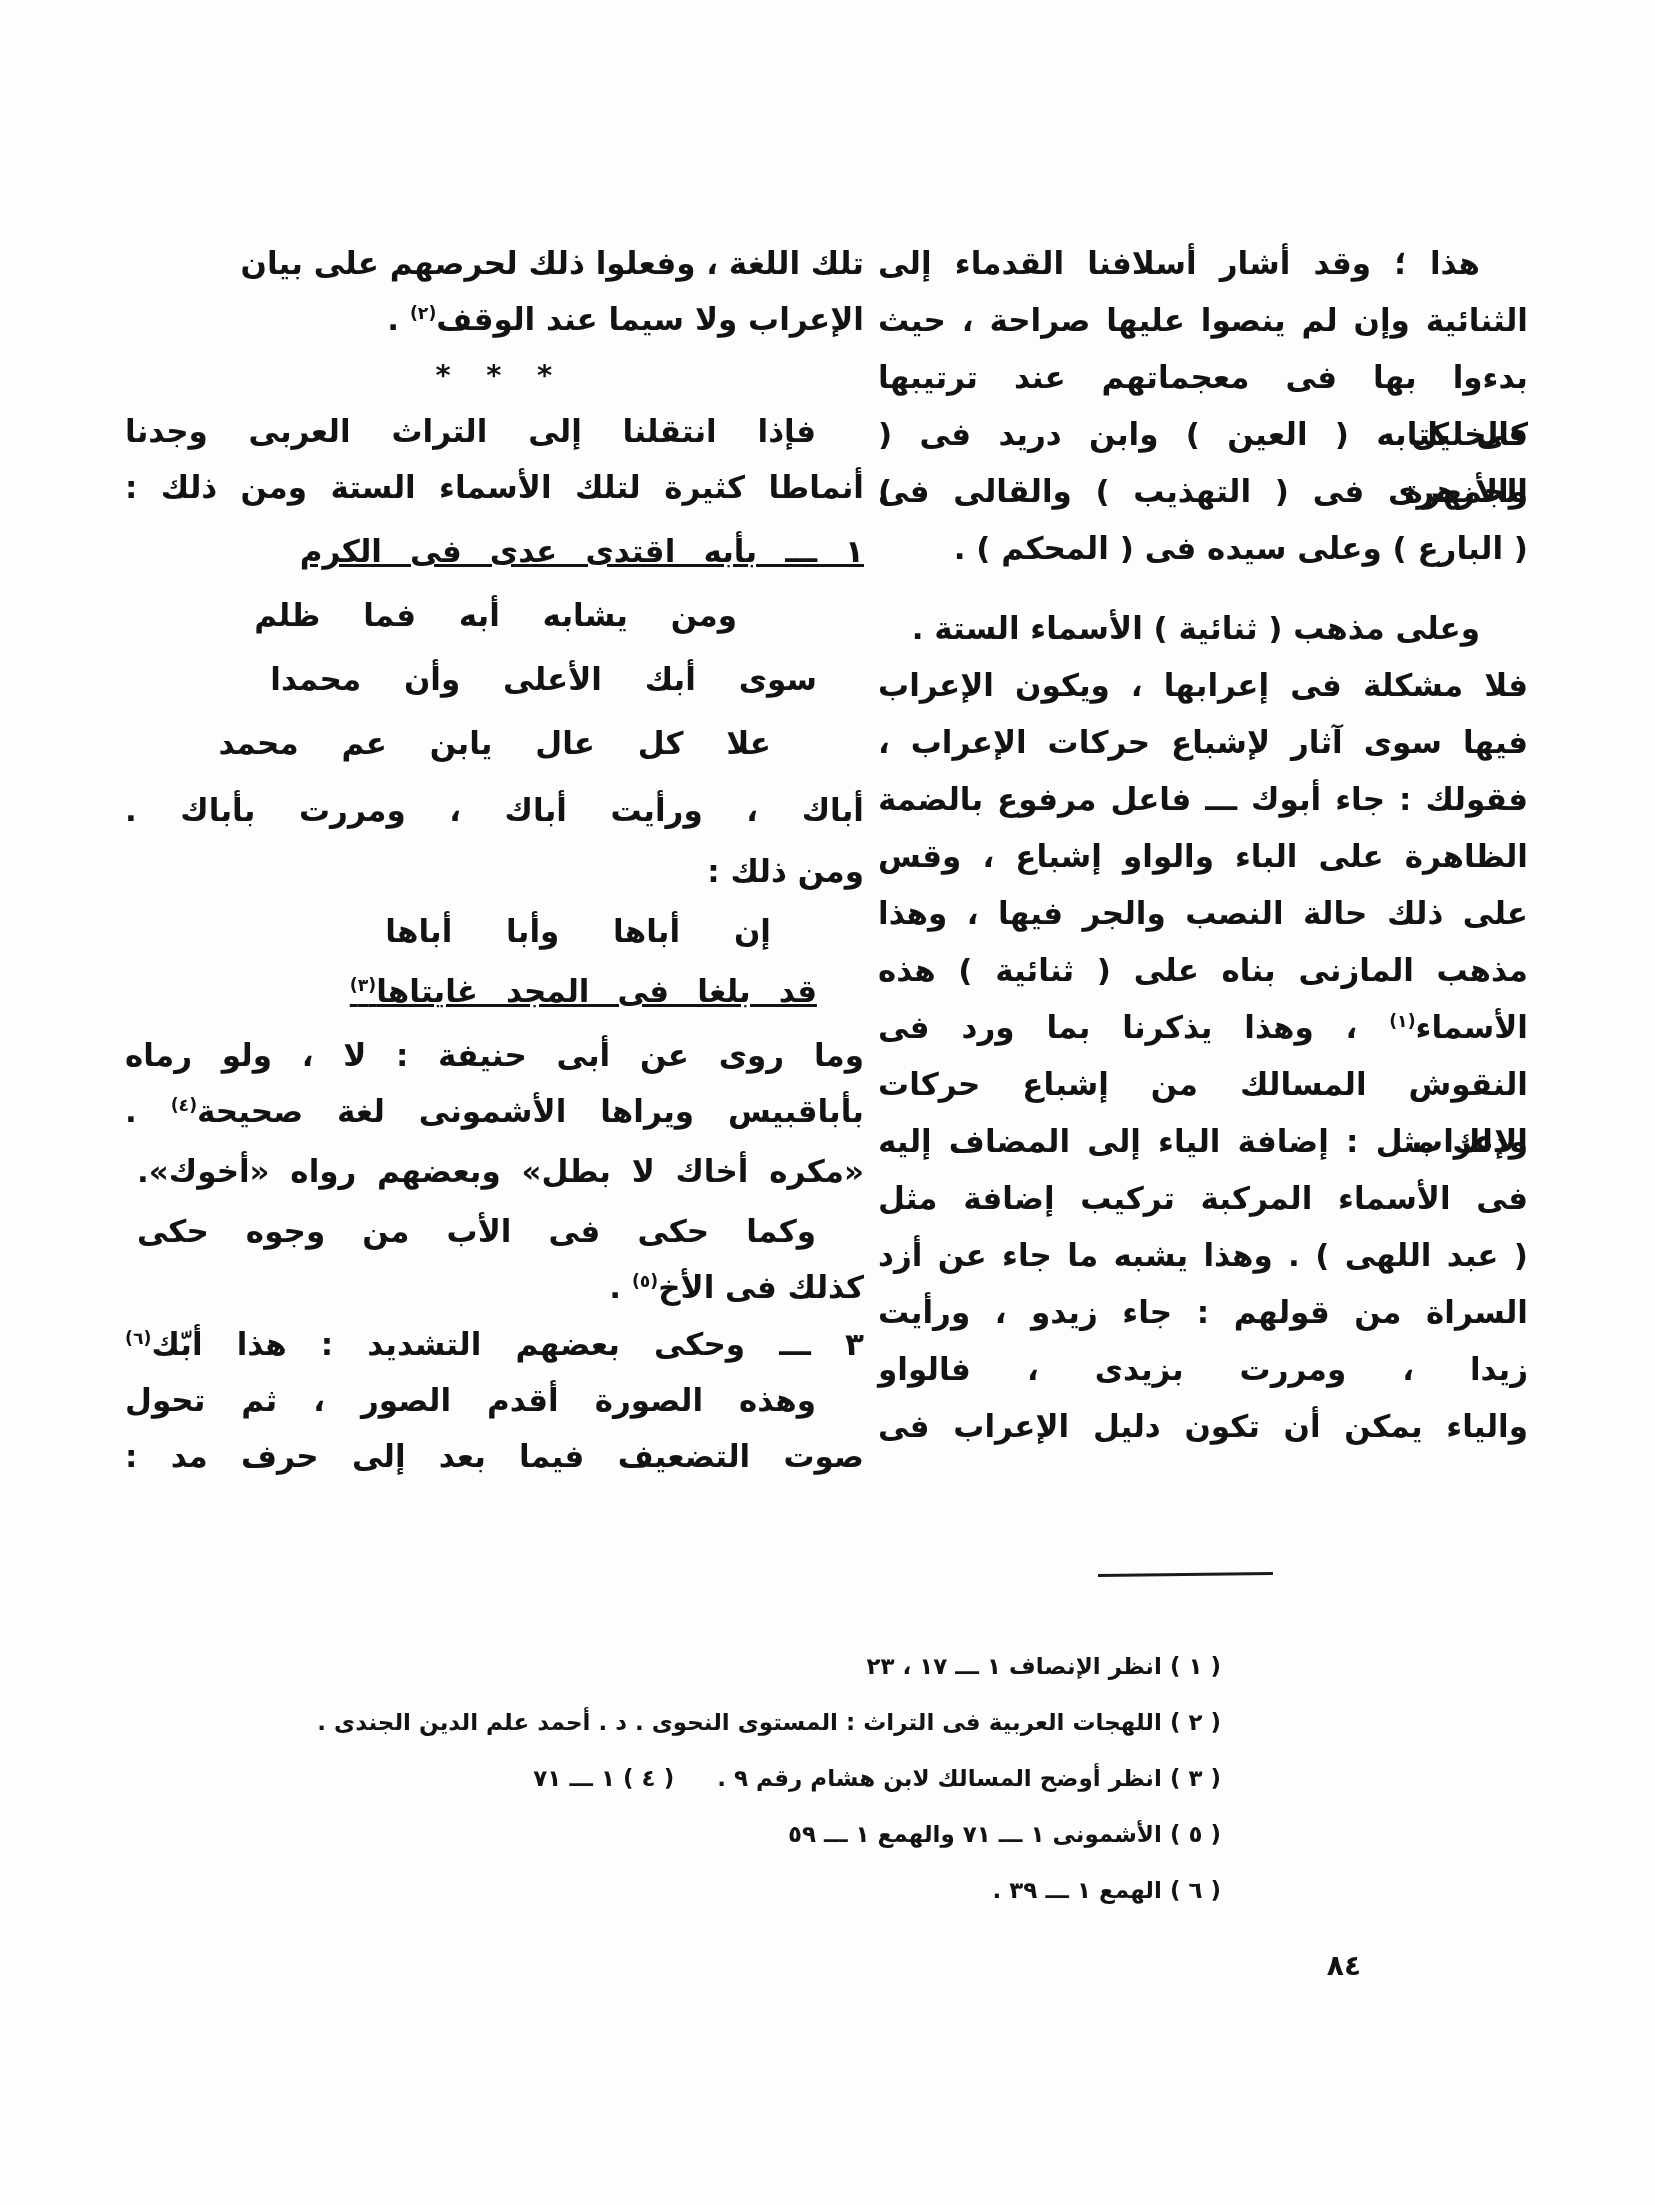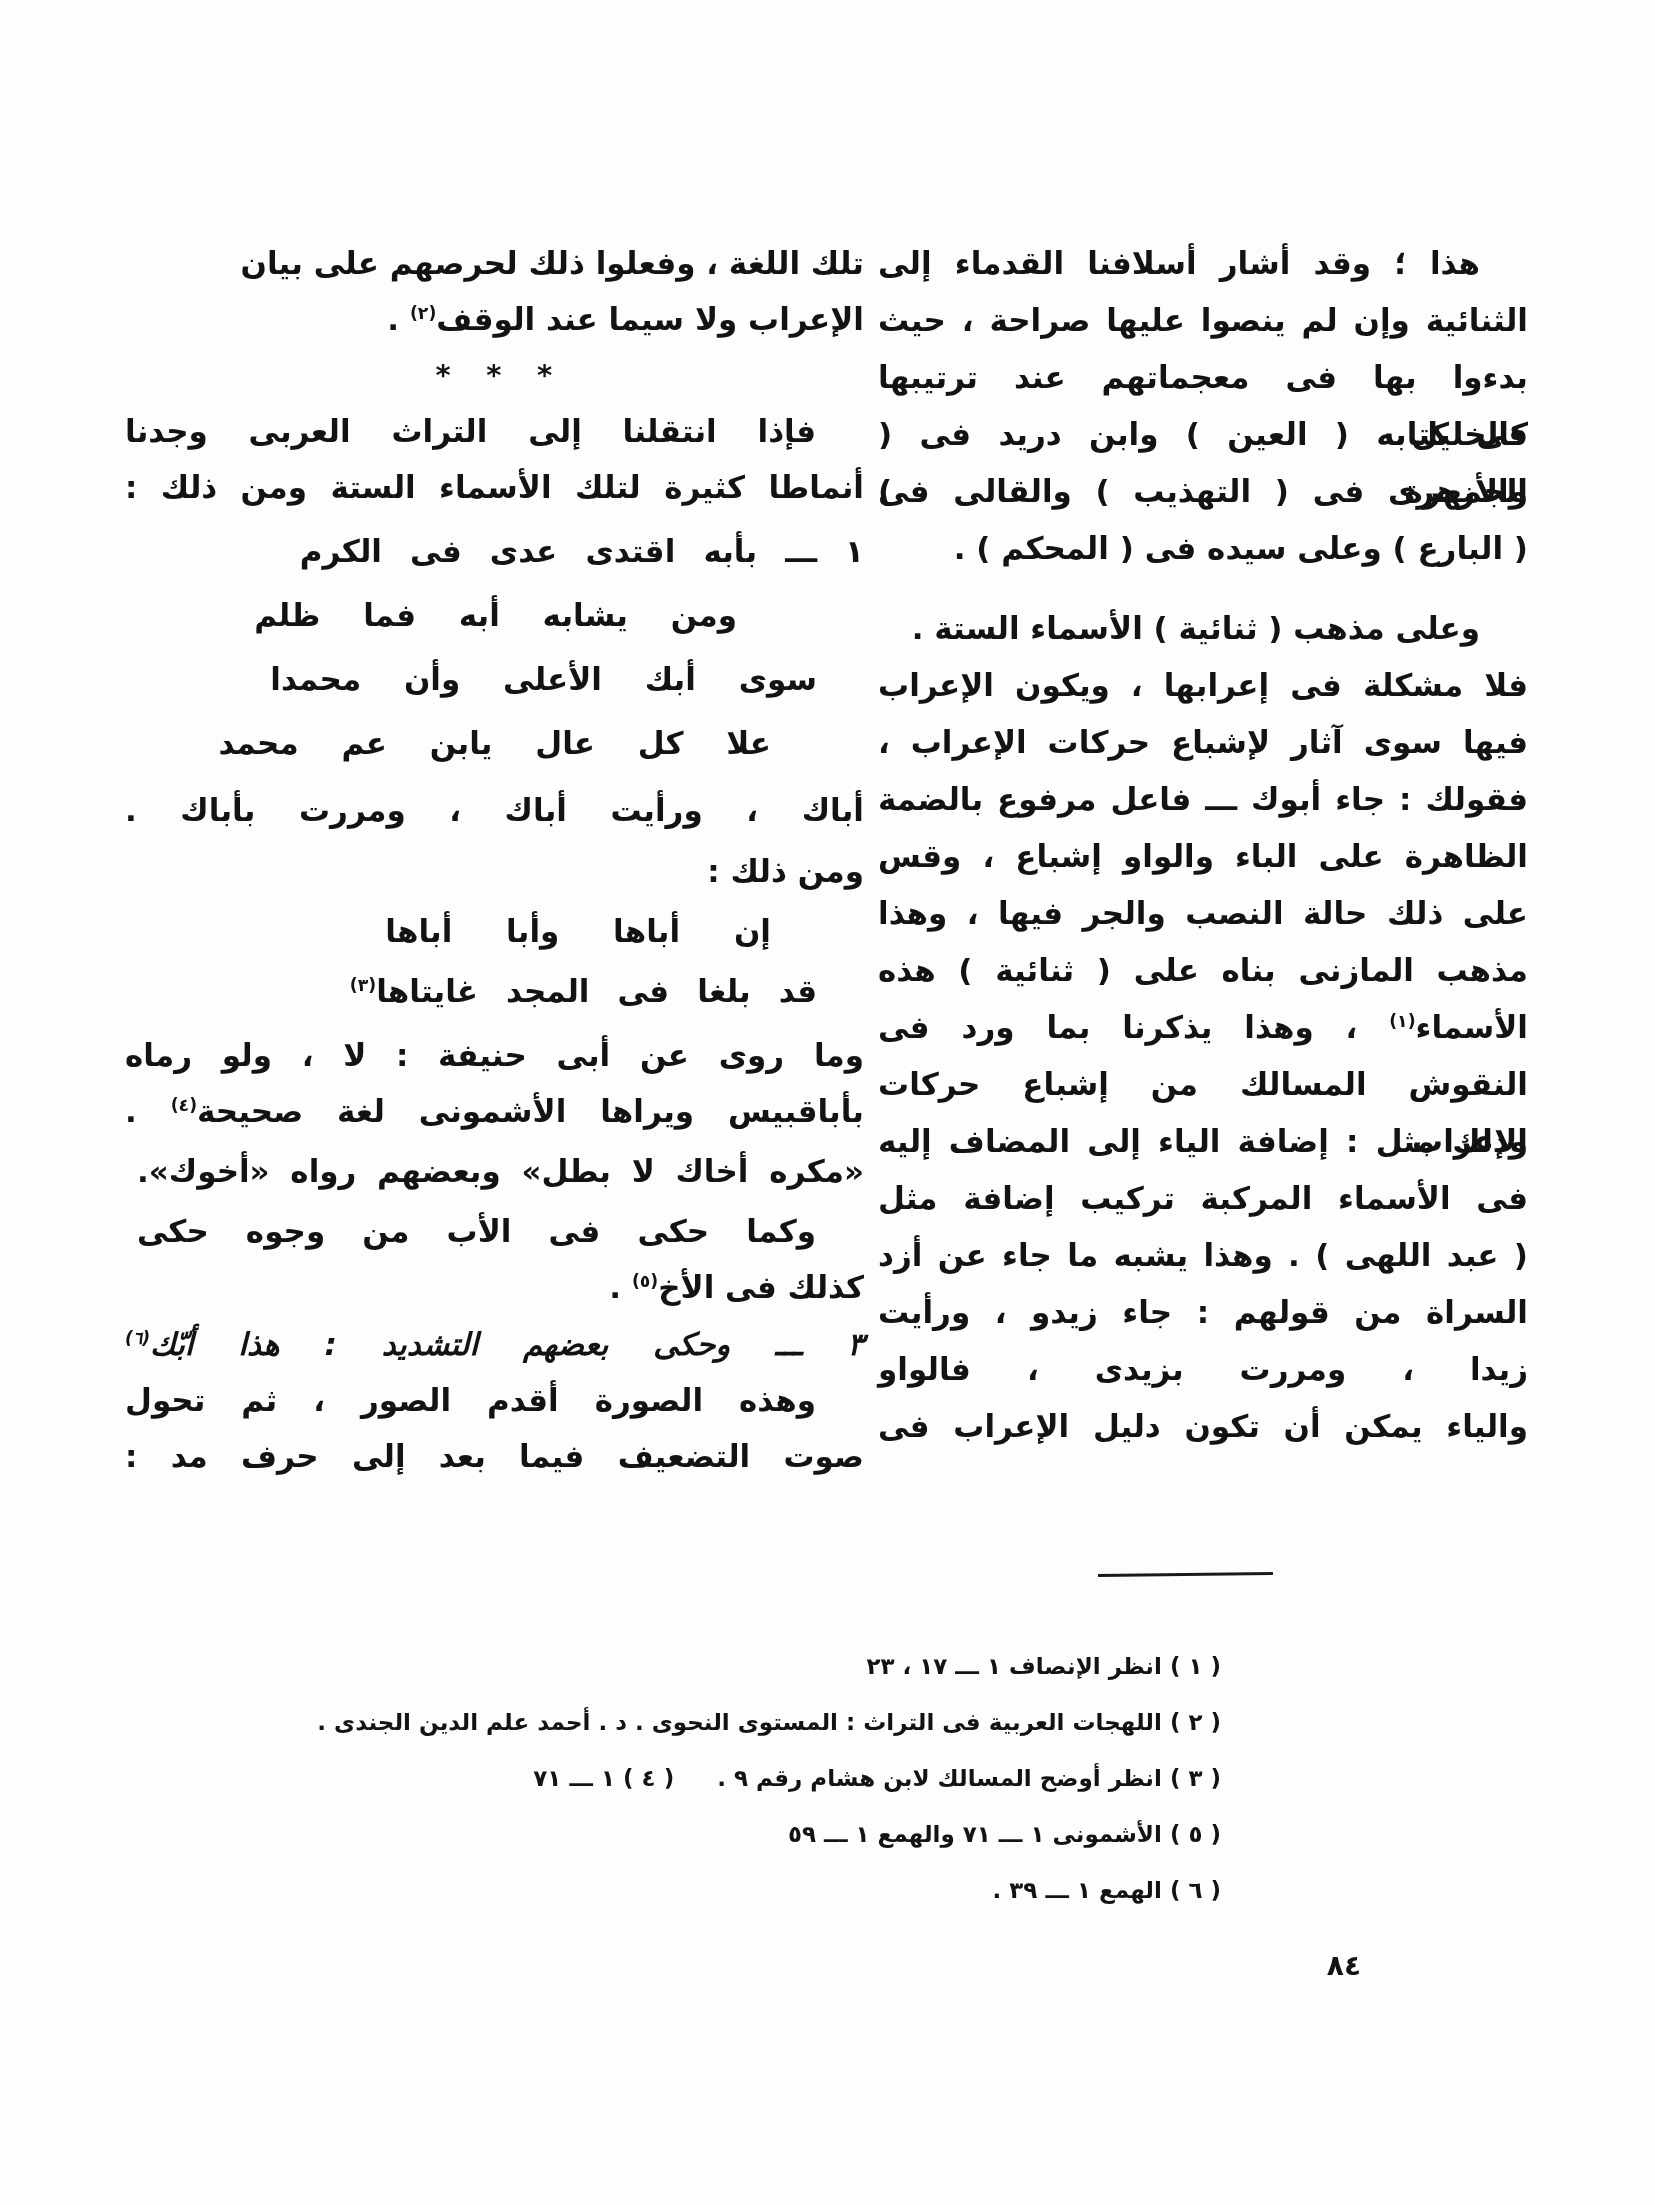--- a/index.html
+++ b/index.html
@@ -27,31 +27,31 @@
     white-space:nowrap;
   }
   .col-left .line { line-height:56px; height:56px; }
 
   .just   { text-align:justify; text-align-last:justify; white-space:normal; }
   .right  { text-align:right; }
   .indent { padding-right:48px; }
   .gap-par { margin-top:23px; }
 
   
-  .ws1 { word-spacing:17.3px; }
+  .ws1 { word-spacing:17.3px;text-decoration:underline; }
   .ws2 { word-spacing:32px; }
   .ws3 { word-spacing:43px; }
   .mr1 { margin-right:47px; }
   .mr2 { margin-right:127px; }
   .mr3 { margin-right:93px; }
   .vgap  { margin-top:8px; }
   .vgap2 { margin-top:10.7px; }
   .vgap3 { margin-top:5.3px; }
   .vgap4 { margin-top:4px;margin-left:12px; }
-  .vgap5 { margin-top:1.3px;font-style:italic; }
+  .vgap5 { margin-top:1.3px; }
 
   .stars {
     text-align:center;
     font-size:29px;
     word-spacing:23px;
     letter-spacing:1.3px;
   }
 
   .fnref {
     font-size:17.3px;

